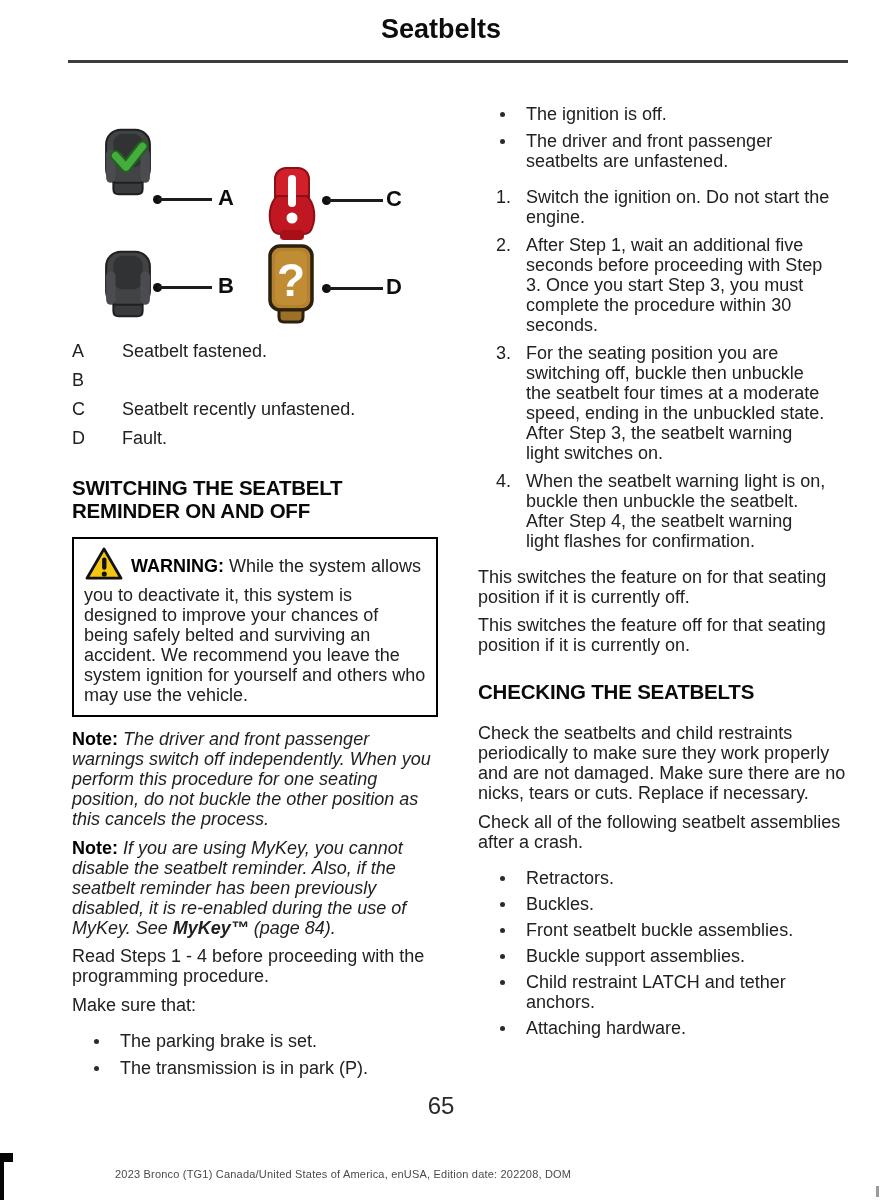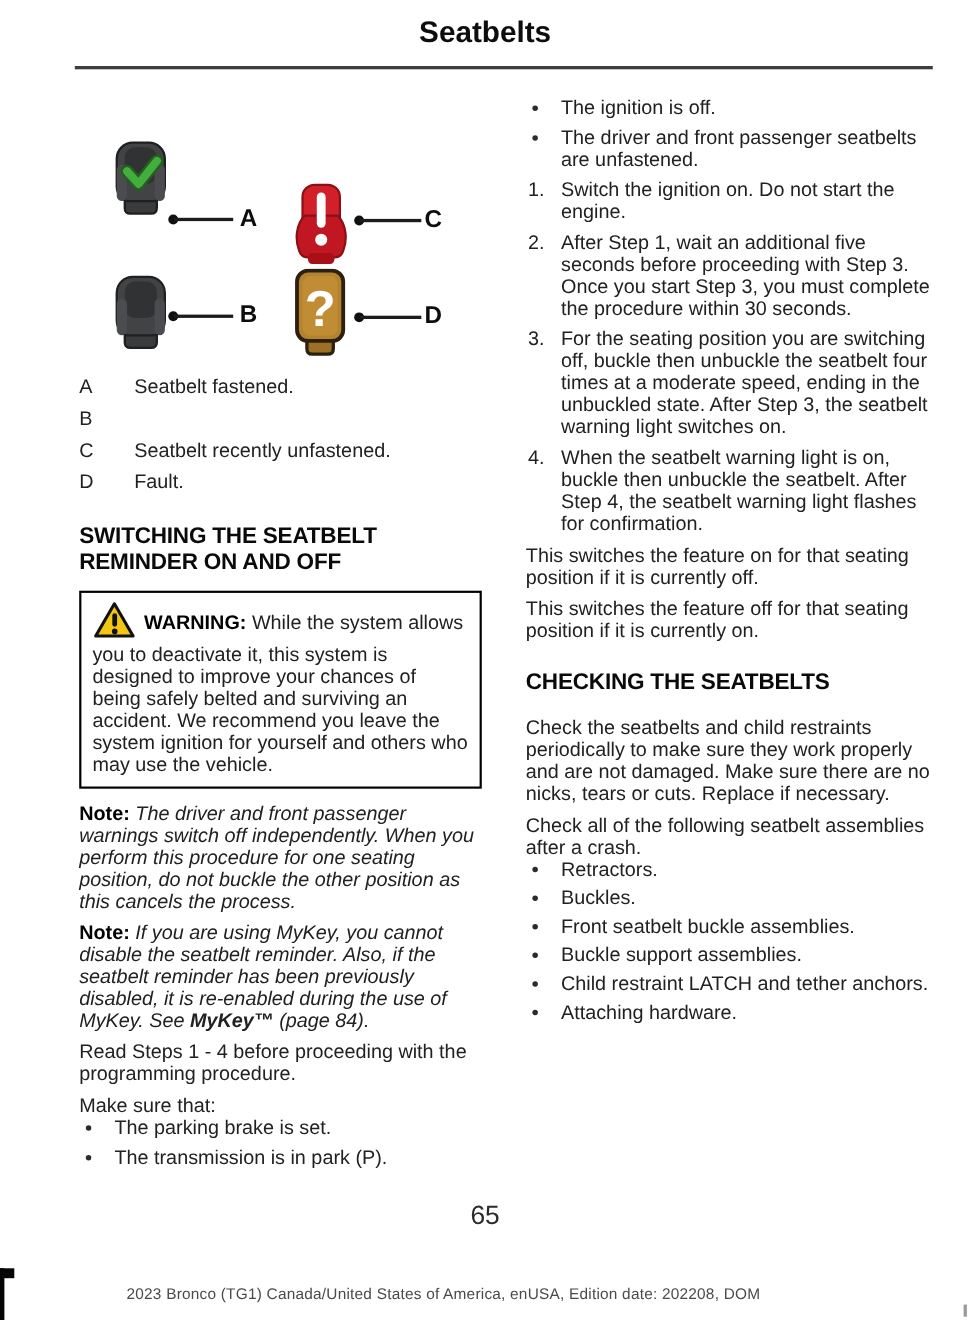--- a/index.html
+++ b/index.html
@@ -37,34 +37,34 @@
   .warn-label{margin-right:5px;color:#000;}
   
   .note{margin-top:9px;}
   .note-first{margin-top:12px;}
   .note-label{font-style:normal;font-weight:bold;color:#000;margin-right:5px;}
   .note-text{font-style:italic;}
   .note-bold{font-style:italic;font-weight:bold;}
   .para{margin-top:9px;}
   .para-first{margin-top:8px;}
   
-  ul.plain, ol.plain{list-style:none;margin:0;padding:0;}
+  ul.plain, ol.plain{list-style:none;margin:16px;padding:0;}
   .bul, .step{display:grid;grid-template-columns:32px 1fr;margin-bottom:7px;}
   .step{margin-bottom:8px;}
   .dotm{width:5px;height:5px;border-radius:50%;background:#2b2b2b;margin:8px 0 0 6px;}
   .num{padding-left:2px;}
   .list-top{margin-top:9px;}
   .list-steps{margin-top:9px;}
   .list-bottom{margin-top:9px;}
   .list-bottom .bul{margin-bottom:6px;}
   .list-left{margin-top:5px;}
   
   .page-number{position:absolute;top:1092px;left:0;width:100%;text-align:center;
                font-size:24px;color:#2a2a2a;}
-  .footer-line{position:absolute;top:1168px;left:115px;font-size:14px;color:#4a4a4a;letter-spacing:0.2px;}
+  .footer-line{position:absolute;top:1168px;left:115px;font-size:11px;color:#4a4a4a;letter-spacing:0.2px;}
   
   .corner-h{position:absolute;left:0;top:1153px;width:13px;height:9px;background:#050505;}
   .corner-v{position:absolute;left:0;top:1153px;width:4px;height:47px;background:#050505;}
   .speck{position:absolute;left:876px;top:1186px;width:3px;height:11px;background:#9a9a9a;}
 </style>
 </head>
 <body>
 
 <div class="page">
 

